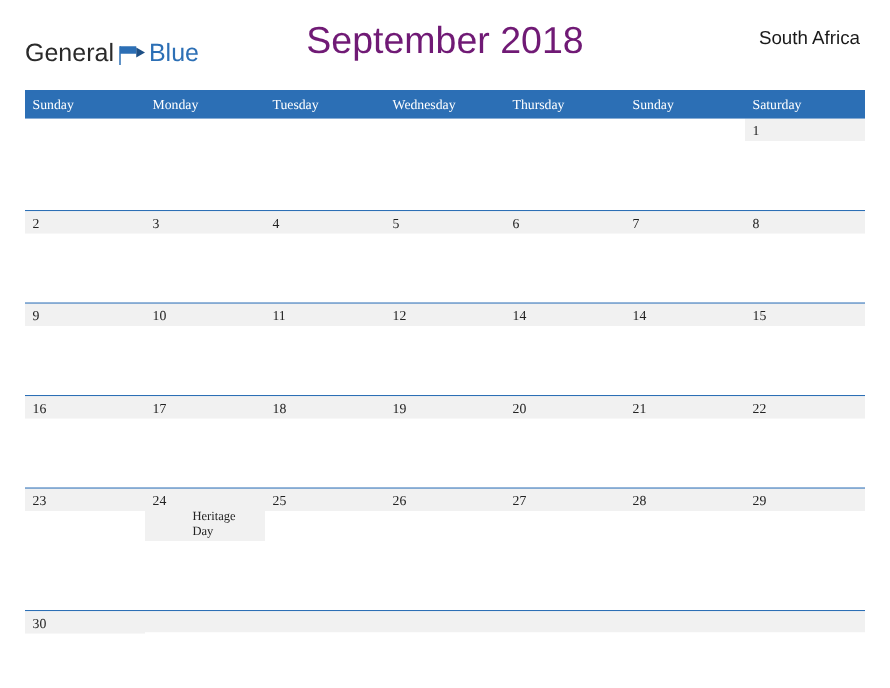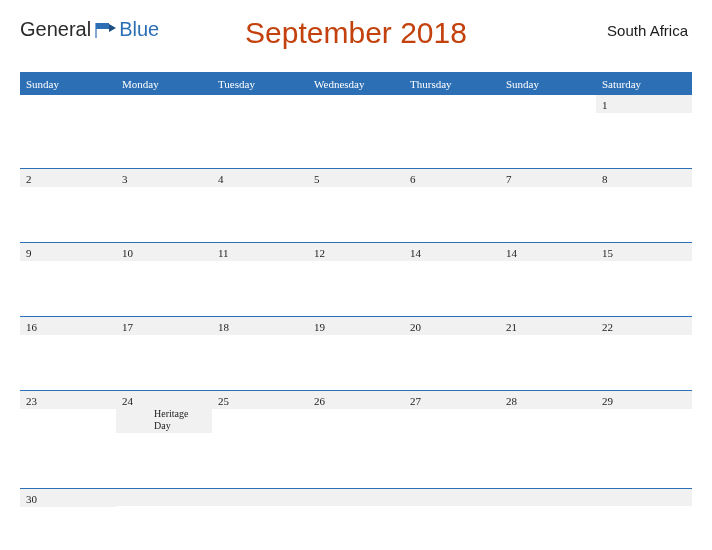--- a/index.html
+++ b/index.html
@@ -16,21 +16,21 @@
     align-items: flex-start;
     justify-content: space-between;
     margin-bottom: 10px;
     position: relative;
     height: 50px;
   }
   .logo {
     display: flex;
     align-items: center;
     gap: 2px;
-    margin-top: 6px;
+    margin-top: 20px;
   }
   .logo-text {
     font-size: 20px;
     color: #3a3a3a;
     font-weight: 400;
   }
   .logo-text .dark { color: #2a2a2a; }
   .logo-text .blue { color: #2c6fb5; }
   .logo-icon {
     width: 22px;
@@ -39,21 +39,21 @@
     position: relative;
     margin-left: 2px;
   }
   .logo-icon svg { width: 100%; height: 100%; }
   .title {
     position: absolute;
     left: 50%;
     transform: translateX(-50%);
     font-size: 30px;
     font-weight: 400;
-    color: #c2410c;
+    color: #701a75;
     top: 4px;
   }
   .region {
     font-size: 15px;
     color: #1a1a1a;
     margin-top: 10px;
     margin-right: 4px;
   }
   .calendar {
     width: 100%;

